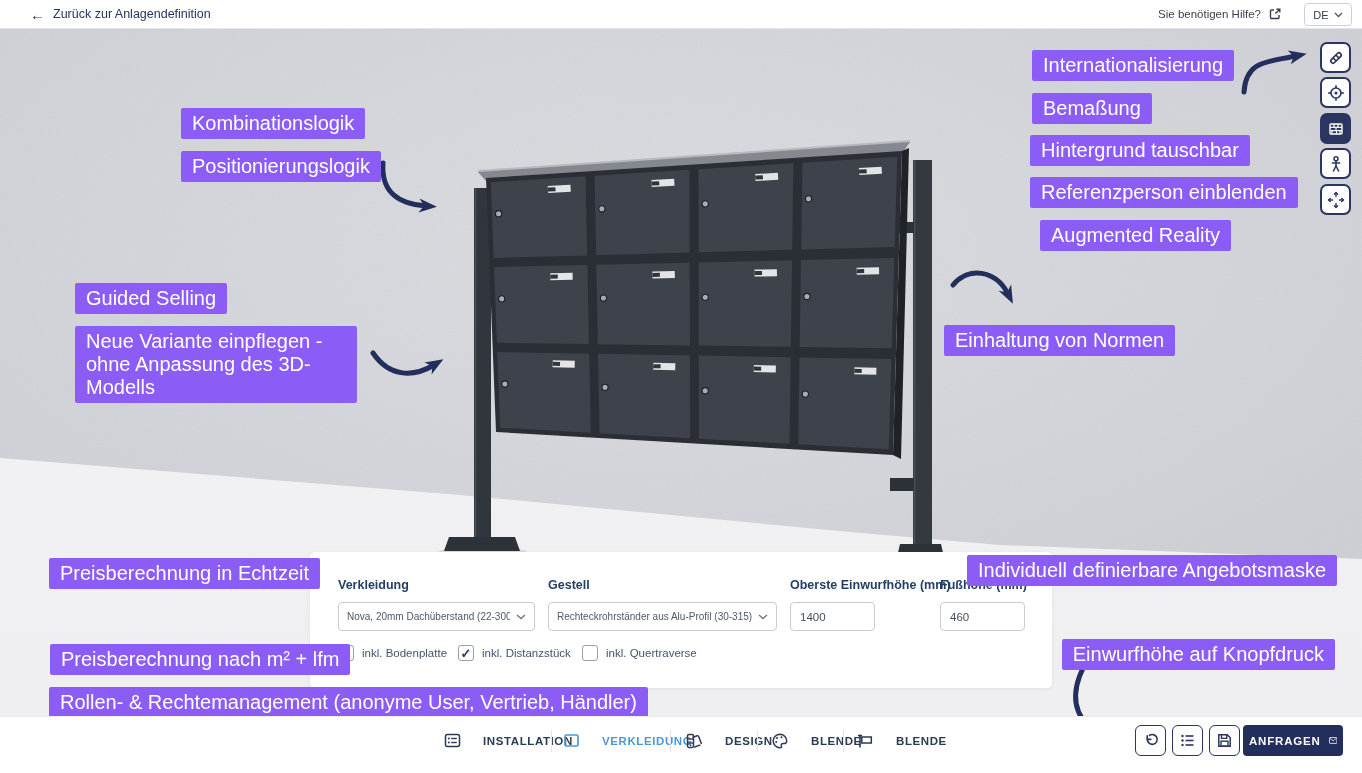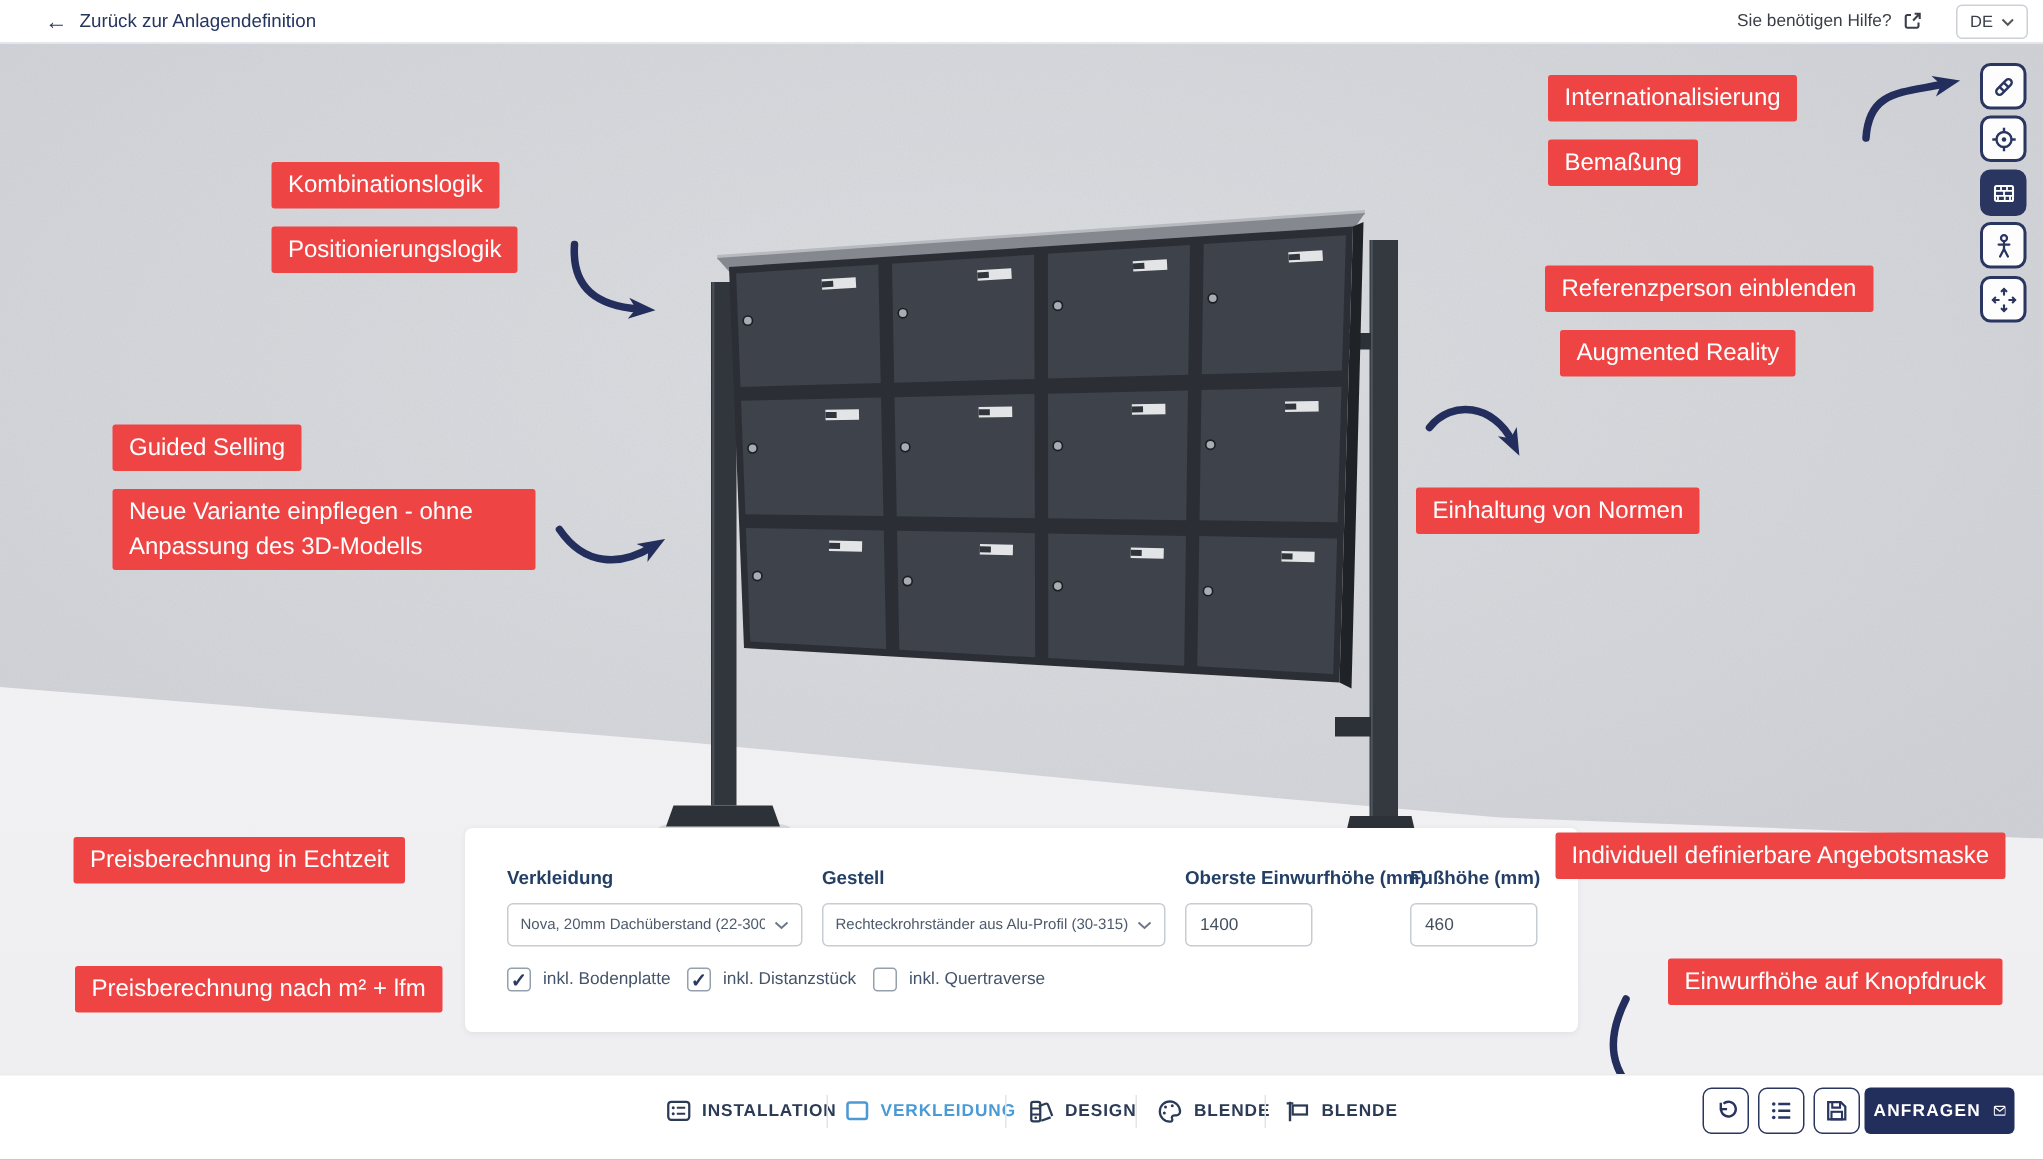--- a/index.html
+++ b/index.html
@@ -21,21 +21,21 @@
     font-size:11px;color:#3a3f47;cursor:pointer;}
   
   .wall{position:absolute;left:0;top:28px;width:1362px;height:688px;
     background:radial-gradient(ellipse 900px 420px at 48% 32%,#dcdee1 0%,#d5d7db 60%,#cfd1d6 100%);}
   .noise{position:absolute;left:0;top:28px;width:1362px;height:688px;pointer-events:none;}
   .floor{position:absolute;left:0;top:28px;width:1362px;height:688px;
     background:linear-gradient(180deg,#f4f4f6 0%,#efeff1 100%);
     clip-path:polygon(0px 430px,460px 467px,850px 504px,1000px 517px,1362px 531px,1362px 688px,0px 688px);}
   .model-layer{position:absolute;left:0;top:0;width:1362px;height:773px;z-index:10;}
   
-  .chip{position:absolute;background:#ef4444;color:#fff;font-size:16px;line-height:31px;height:31px;
+  .chip{position:absolute;background:#8b5cf6;color:#fff;font-size:20px;line-height:31px;height:31px;
     padding:0 11px;white-space:nowrap;border-radius:2px;z-index:20;}
   .chip.multiline{height:auto;white-space:normal;line-height:23px;padding:4px 11px;width:260px;}
   
   .tool-btn{position:absolute;left:1320px;width:31px;height:31px;background:#fdfdfd;
     border:2px solid #2a3560;border-radius:7px;box-sizing:border-box;display:flex;align-items:center;
     justify-content:center;cursor:pointer;z-index:25;}
   .tool-btn.active{background:#2a3560;}
   .tool-btn svg{display:block;}
   
   .panel{position:absolute;left:310px;top:552px;width:742px;height:136px;background:#fff;
@@ -48,21 +48,21 @@
   .f-input{position:absolute;top:50px;height:29px;width:85px;border:1px solid #c7ccd4;border-radius:4px;
     box-sizing:border-box;padding:0 9px;font-size:11.5px;color:#45505f;font-family:"Liberation Sans",sans-serif;}
   .cb-row{position:absolute;top:92px;height:18px;display:flex;align-items:center;gap:8px;cursor:pointer;}
   .cb-box{width:16px;height:16px;border:1.5px solid #94a0ad;border-radius:3px;background:#fff;
     box-sizing:border-box;display:flex;align-items:center;justify-content:center;
     font-size:13px;font-weight:bold;color:#2c3a63;line-height:1;}
   .cb-label{font-size:11.5px;color:#44546a;white-space:nowrap;}
   
   .bottombar{position:absolute;left:0;top:716px;width:1362px;height:57px;background:#fff;
     border-top:1px solid #ececef;z-index:40;}
-  .tab{position:absolute;top:8px;height:31px;display:flex;align-items:center;gap:7px;cursor:pointer;}
+  .tab{position:absolute;top:8px;height:31px;display:flex;align-items:center;gap:22px;cursor:pointer;}
   .tab .t-label{font-size:11.5px;font-weight:bold;letter-spacing:.6px;color:#2b3a55;white-space:nowrap;}
   .tab.active .t-label{color:#4a9ad5;}
   .tab-divider{position:absolute;top:13px;width:1px;height:22px;background:#e3e5e9;}
   .icon-btn{position:absolute;top:8px;width:31px;height:31px;background:#fff;border:1.5px solid #2a3560;
     border-radius:6px;box-sizing:border-box;display:flex;align-items:center;justify-content:center;cursor:pointer;}
   .cta-btn{position:absolute;left:1243px;top:8px;width:100px;height:31px;background:#222e5c;border:none;
     border-radius:4px;color:#fff;font-size:11.5px;font-weight:bold;letter-spacing:.8px;
     display:flex;align-items:center;justify-content:center;gap:8px;cursor:pointer;
     font-family:"Liberation Sans",sans-serif;}
 </style>
@@ -187,25 +187,27 @@
       </svg>
     </div>
   </div>
 
   <div class="chip" style="left:181px;top:108px">Kombinationslogik</div>
   <div class="chip" style="left:181px;top:151px">Positionierungslogik</div>
   <div class="chip" style="left:75px;top:283px">Guided Selling</div>
   <div class="chip multiline" style="left:75px;top:326px">Neue Variante einpflegen - ohne Anpassung des 3D-Modells</div>
   <div class="chip" style="left:1032px;top:50px">Internationalisierung</div>
   <div class="chip" style="left:1032px;top:93px">Bemaßung</div>
+  <div class="chip" style="left:1030px;top:135px">Hintergrund tauschbar</div>
   <div class="chip" style="left:1040px;top:220px">Augmented Reality</div>
   <div class="chip" style="left:1030px;top:177px">Referenzperson einblenden</div>
   <div class="chip" style="left:944px;top:325px">Einhaltung von Normen</div>
   <div class="chip" style="left:49px;top:558px">Preisberechnung in Echtzeit</div>
   <div class="chip" style="left:50px;top:644px">Preisberechnung nach m² + lfm</div>
+  <div class="chip" style="left:49px;top:687px">Rollen- &amp; Rechtemanagement (anonyme User, Vertrieb, Händler)</div>
   <div class="chip" style="right:25px;top:555px">Individuell definierbare Angebotsmaske</div>
   <div class="chip" style="right:27px;top:639px">Einwurfhöhe auf Knopfdruck</div>
 
   <div class="tool-btn" style="top:42px">
     <svg width="18" height="18" viewBox="0 0 18 18">
       <g transform="rotate(45 9 9)" stroke="#2a3560" stroke-width="1.6" fill="none">
         <rect x="6.8" y="2.6" width="4.4" height="12.8" rx="2.2"></rect>
         <line x1="6.8" y1="7" x2="11.2" y2="7"></line>
           <line x1="6.8" y1="11" x2="11.2" y2="11"></line>
       </g>

